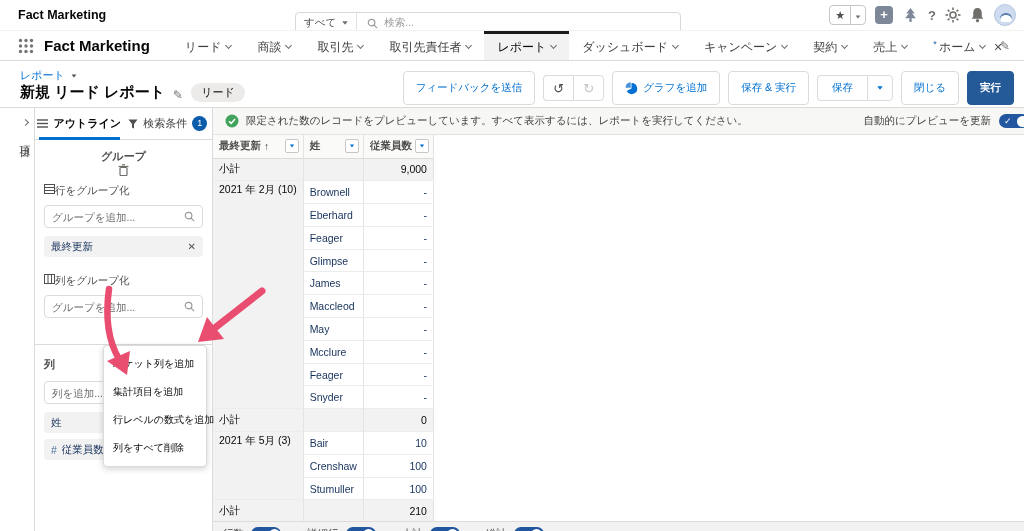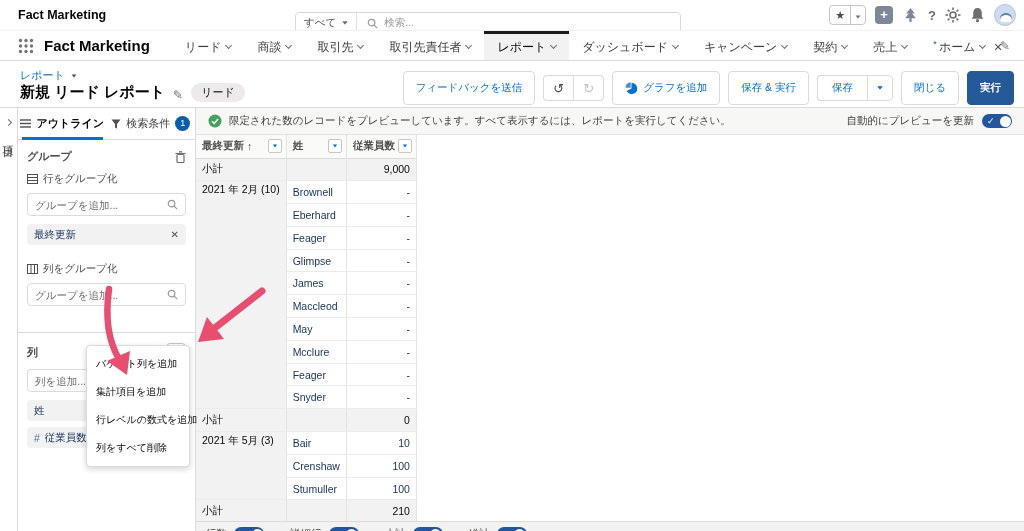--- a/index.html
+++ b/index.html
@@ -56,34 +56,34 @@
   .btn-group { display:flex; }
   .btn-group .btn { border-radius:0; border-right-width:0; padding:0 9px; }
   .btn-group .btn:first-child { border-radius:4px 0 0 4px; }
   .btn-group .btn:last-child { border-radius:0 4px 4px 0; border-right-width:1px; }
   .btn.disabled { color:#c9c7c5; }
   .btn .tri-down { transform:scale(.9); }
   .btn-brand { background:#235a97; border-color:#235a97; color:#fff; font-weight:bold; }
   .pie-ic { margin-right:5px; }
 
   
-  .content { position:absolute; left:0; top:108px; width:878px; height:423px; }
+  .content { position:absolute; left:17px; top:108px; width:878px; height:423px; }
   .rail { position:absolute; left:0; top:0; width:18px; height:423px; border-right:1px solid #dddbda; background:#fff; text-align:center; }
   .rail .chev-right { margin-top:12px; }
   .rail-label { writing-mode:vertical-rl; font-size:11px; color:#3e3e3c; margin-top:10px; letter-spacing:2px; }
 
   .panel { position:absolute; left:18px; top:0; width:178px; height:423px; background:#fff; border-right:1px solid #dddbda; }
   .ptabs { display:flex; height:32px; border-bottom:1px solid #dddbda; }
   .ptab { flex:1; display:flex; align-items:center; justify-content:center; gap:5px; font-size:11px; color:#3e3e3c; position:relative; cursor:pointer; }
   .ptab.active { color:#080707; font-weight:bold; }
   .ptab.active::after { content:""; position:absolute; left:4px; right:4px; bottom:-1px; height:3px; background:#0070d2; }
   .fbadge { background:#0b5cab; color:#fff; border-radius:50%; width:15px; height:15px; line-height:15px; text-align:center; font-size:9px; }
   .psec { padding:9px 9px 0 9px; }
-  .sec-head { display:flex; align-items:center; justify-content:space-between; font-size:11px; font-weight:bold; color:#514f4d; margin-bottom:8px; }
-  .sub-label { display:flex; align-items:center; gap:5px; font-size:10.5px; color:#514f4d; margin-bottom:7px; }
+  .sec-head { display:flex; align-items:center; justify-content:space-between; font-size:11px; font-weight:bold; color:#514f4d; margin-bottom:8px;flex-direction:column; }
+  .sub-label { display:flex; align-items:flex-start; font-size:10.5px; color:#514f4d; margin-bottom:7px; }
   .pinput { height:23px; border:1px solid #dddbda; border-radius:4px; display:flex; align-items:center; padding:0 7px; margin-bottom:8px; background:#fff; }
   .pinput input { border:0; outline:0; flex:1; font-size:10.5px; color:#3e3e3c; font-family:inherit; background:transparent; width:60px; }
   .pinput input::placeholder { color:#706e6b; }
   .pill { background:#f3f2f2; border-radius:4px; height:21px; display:flex; align-items:center; padding:0 7px; font-size:10.5px; color:#16325c; margin-bottom:6px; }
   .pill .x { margin-left:auto; color:#514f4d; font-size:10px; cursor:pointer; }
   .pill .pfx { color:#4a6f9b; margin-right:5px; }
   .divider { border-top:1px solid #dddbda; margin:14px 0 0 0; }
   .col-head { display:flex; align-items:center; justify-content:space-between; padding:10px 9px 8px 9px; }
   .col-head .t { font-size:11px; font-weight:bold; color:#514f4d; }
   .dd-btn { width:20px; height:18px; border:1px solid #aecbea; border-radius:4px; background:#fff; display:flex; align-items:center; justify-content:center; color:#0070d2; cursor:pointer; }

